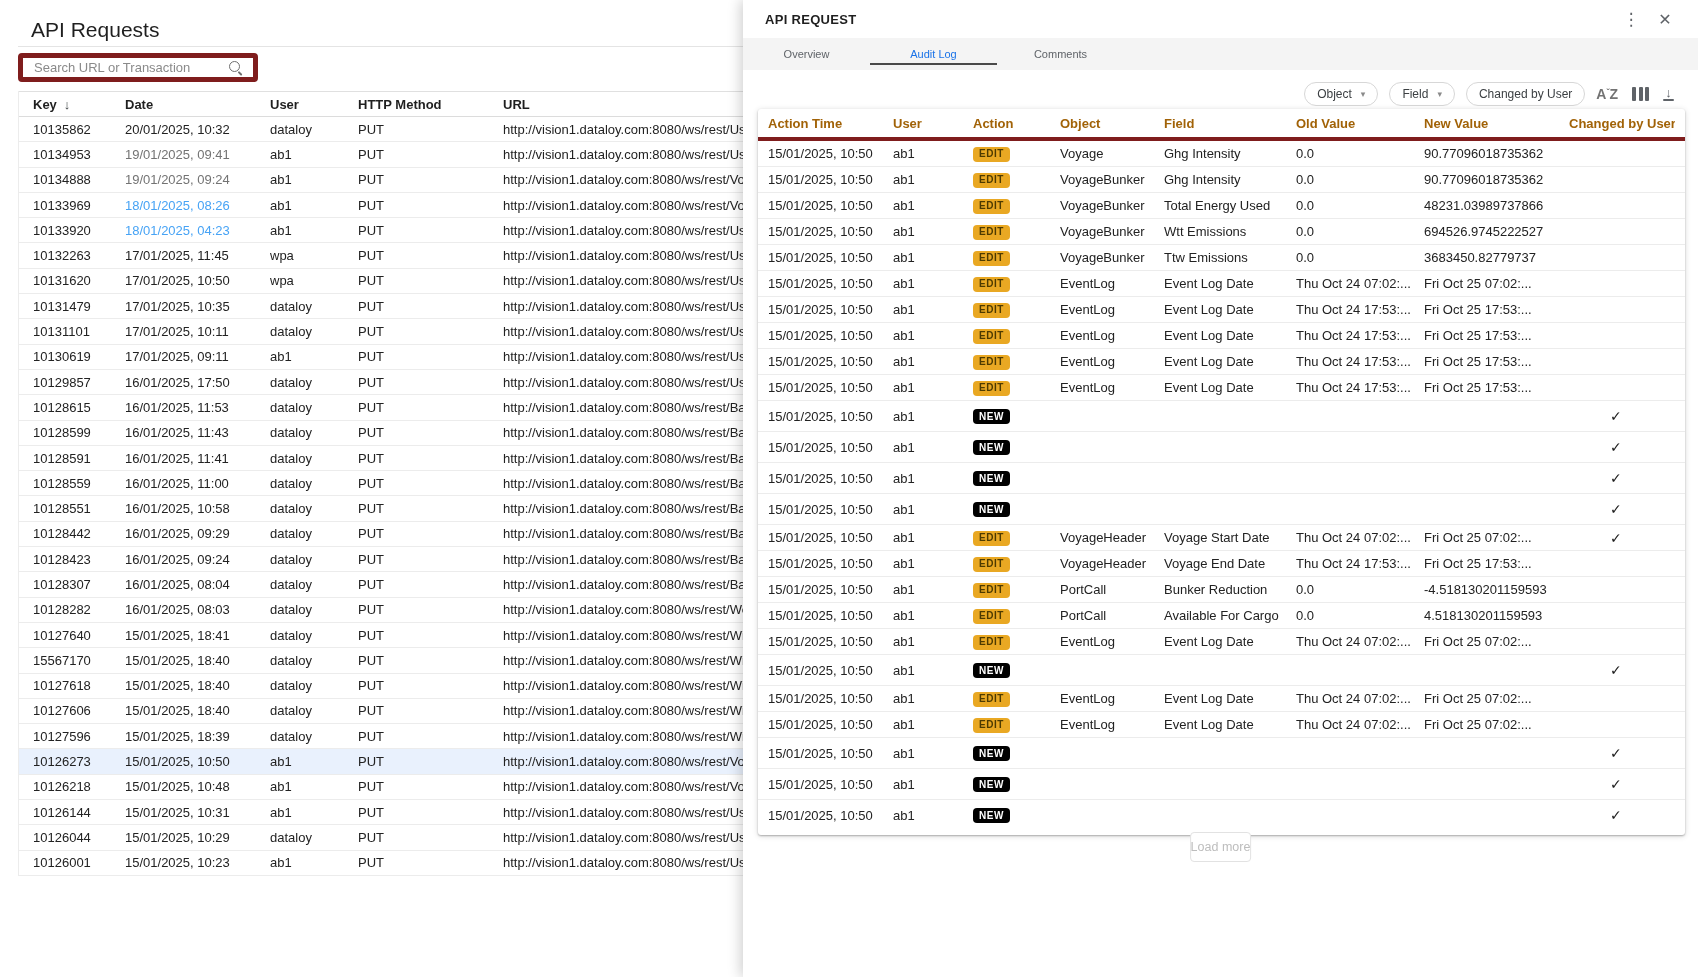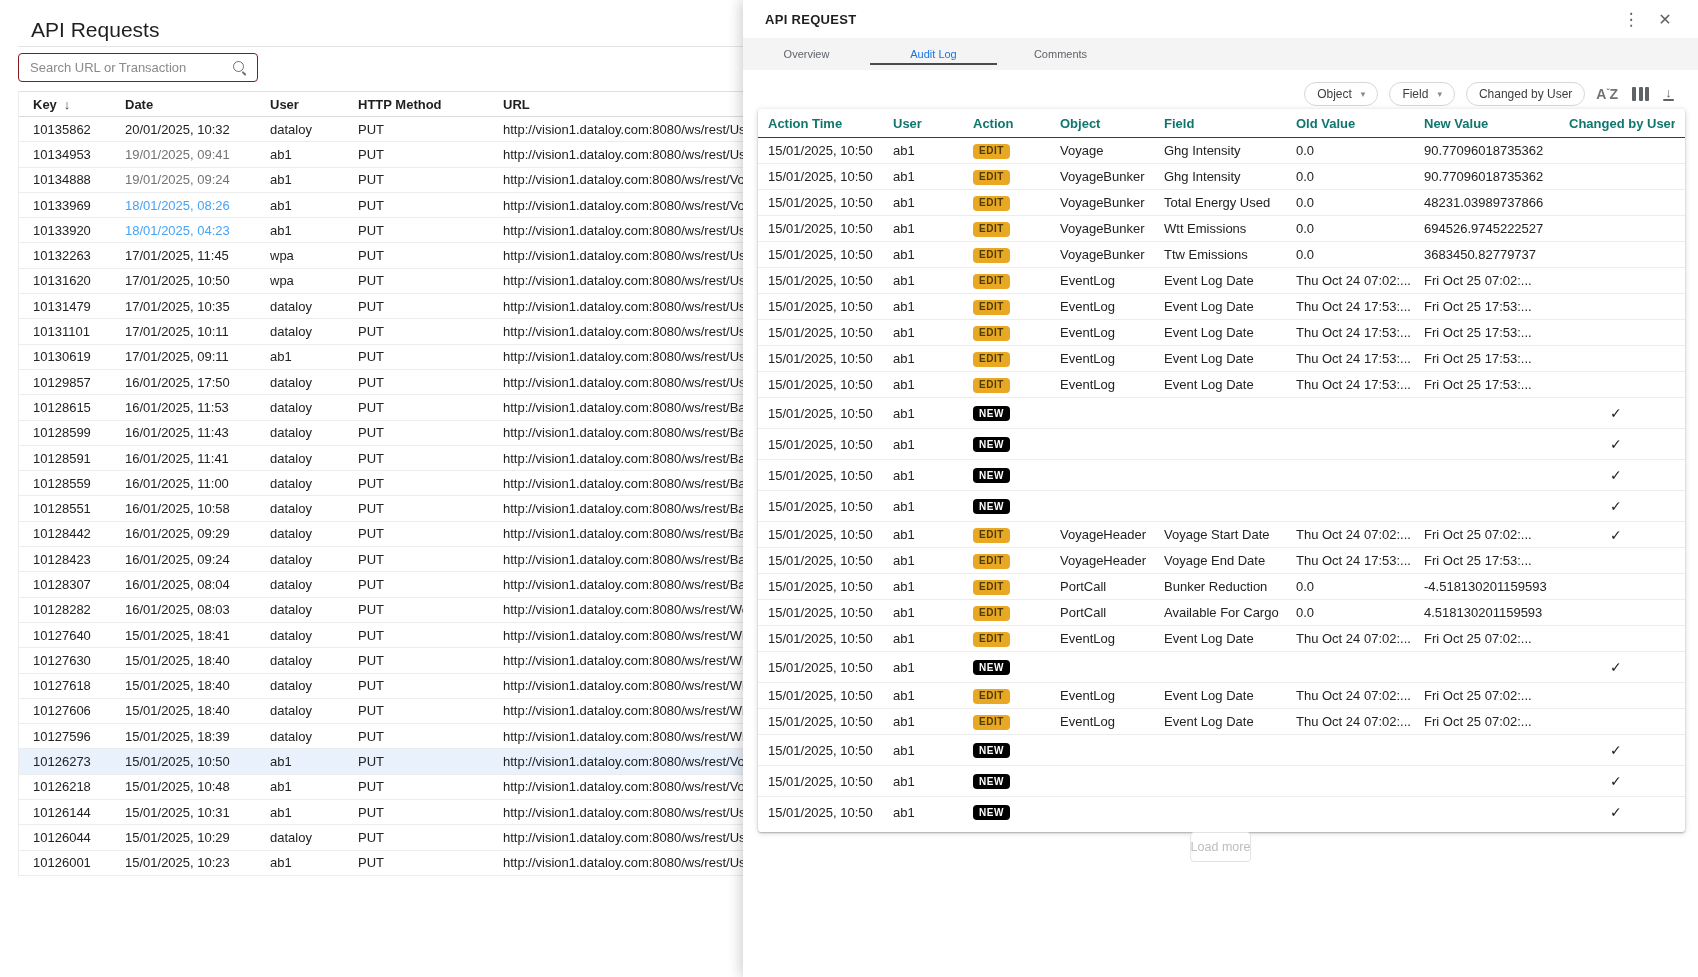--- a/index.html
+++ b/index.html
@@ -4,21 +4,21 @@
 <style>
   html,body{margin:0;padding:0}
   body{width:1698px;height:977px;overflow:hidden;position:relative;background:#fff;
        font-family:"Liberation Sans","DejaVu Sans",sans-serif;color:#202124;}
 
   
   .left-page{position:absolute;inset:0;}
   .page-title{position:absolute;left:19px;top:6px;margin:12px;font-size:21px;font-weight:400;color:#1f1f1f;}
   .top-divider{position:absolute;left:18px;right:0;top:46px;height:1px;background:#e4e4e4;}
   .searchbox{position:absolute;left:18px;top:53px;width:240px;height:29px;box-sizing:border-box;
-             border:1px solid #7f1d1d;border-radius:4px;display:flex;align-items:center;padding:0 9px;background:#fff;}
+             border:5px solid #7f1d1d;border-radius:4px;display:flex;align-items:center;padding:0 9px;background:#fff;}
   .searchbox input{border:none;outline:none;flex:1;font-size:13px;font-family:inherit;color:#202124;background:transparent;min-width:0;}
   .searchbox input::placeholder{color:#8a8a8a;}
   .mag{position:relative;width:16px;height:16px;flex:none;}
   .mag::before{content:"";position:absolute;left:1px;top:1px;width:9px;height:9px;border:1.6px solid #6f6f6f;border-radius:50%;}
   .mag::after{content:"";position:absolute;left:11px;top:11px;width:5px;height:1.8px;background:#6f6f6f;transform:rotate(45deg);transform-origin:0 0;border-radius:1px;}
 
   .ltable{position:absolute;left:18px;right:0;top:91px;border-left:1px solid #ececec;background:#fff;}
   .lrow{display:grid;grid-template-columns:92px 145px 88px 145px 1fr;align-items:center;
         height:24.3px;border-bottom:1px solid #ececec;padding-left:14px;font-size:13px;color:#222;}
   .lrow.lhead{height:24px;border-top:1px solid #e0e0e0;border-bottom:1px solid #dcdcdc;font-weight:700;color:#1f1f1f;}
@@ -55,21 +55,21 @@
   .cols-icon i{width:4px;height:14px;background:#5f6368;border-radius:1px;}
   .dl-icon{display:flex;flex-direction:column;align-items:center;margin-left:3px;}
   .dl-icon .dl-arrow{font-size:13px;line-height:11px;color:#5f6368;font-weight:700;}
   .dl-icon .dl-bar{width:11px;height:2px;background:#5f6368;margin-top:1.5px;border-radius:1px;}
 
   .acard{position:absolute;left:15px;right:13px;top:109px;background:#fff;border-radius:3px;
          box-shadow:0 1px 2px rgba(0,0,0,.28),0 1px 6px rgba(0,0,0,.14);padding-bottom:5px;}
   .arow{display:grid;grid-template-columns:125px 80px 87px 104px 132px 128px 145px 1fr;align-items:center;
         padding:0 10px;font-size:13px;color:#222;border-bottom:1px solid #ececec;}
   .arow:last-child{border-bottom:none;}
-  .arow.ahead{height:28px;font-weight:700;color:#0f766e;border-bottom:1px solid #7f1d1d;}
+  .arow.ahead{height:28px;font-weight:700;color:#a16207;border-bottom:4px solid #7f1d1d;}
   .arow.edit{height:25px;}
   .arow.new{height:30px;}
   .acell{white-space:nowrap;overflow:hidden;}
   .badge{display:inline-block;padding:2.5px 6px;border-radius:4px;font-size:10px;font-weight:700;letter-spacing:.5px;line-height:1;}
   .b-edit{background:#E9A823;color:#4e3b00;}
   .b-new{background:#000000;color:#fff;}
   .check{margin-left:41px;font-size:14px;color:#1b1b1b;}
 
   .load-more{position:absolute;top:832px;left:50%;transform:translateX(-50%);
              border:1px solid #e2e2e2;border-radius:4px;background:#fff;color:#bdbdbd;
@@ -261,21 +261,21 @@
 
   <div class="lrow">
     <span class="c-key">10127640</span>
     <span class="c-date dc-default">15/01/2025, 18:41</span>
     <span class="c-user">dataloy</span>
     <span class="c-method">PUT</span>
     <span class="c-url">http://vision1.dataloy.com:8080/ws/rest/WidgetDataSource/1</span>
   </div>
 
   <div class="lrow">
-    <span class="c-key">10127630</span>
+    <span class="c-key">15567170</span>
     <span class="c-date dc-default">15/01/2025, 18:40</span>
     <span class="c-user">dataloy</span>
     <span class="c-method">PUT</span>
     <span class="c-url">http://vision1.dataloy.com:8080/ws/rest/WidgetDataSource/1</span>
   </div>
 
   <div class="lrow">
     <span class="c-key">10127618</span>
     <span class="c-date dc-default">15/01/2025, 18:40</span>
     <span class="c-user">dataloy</span>

